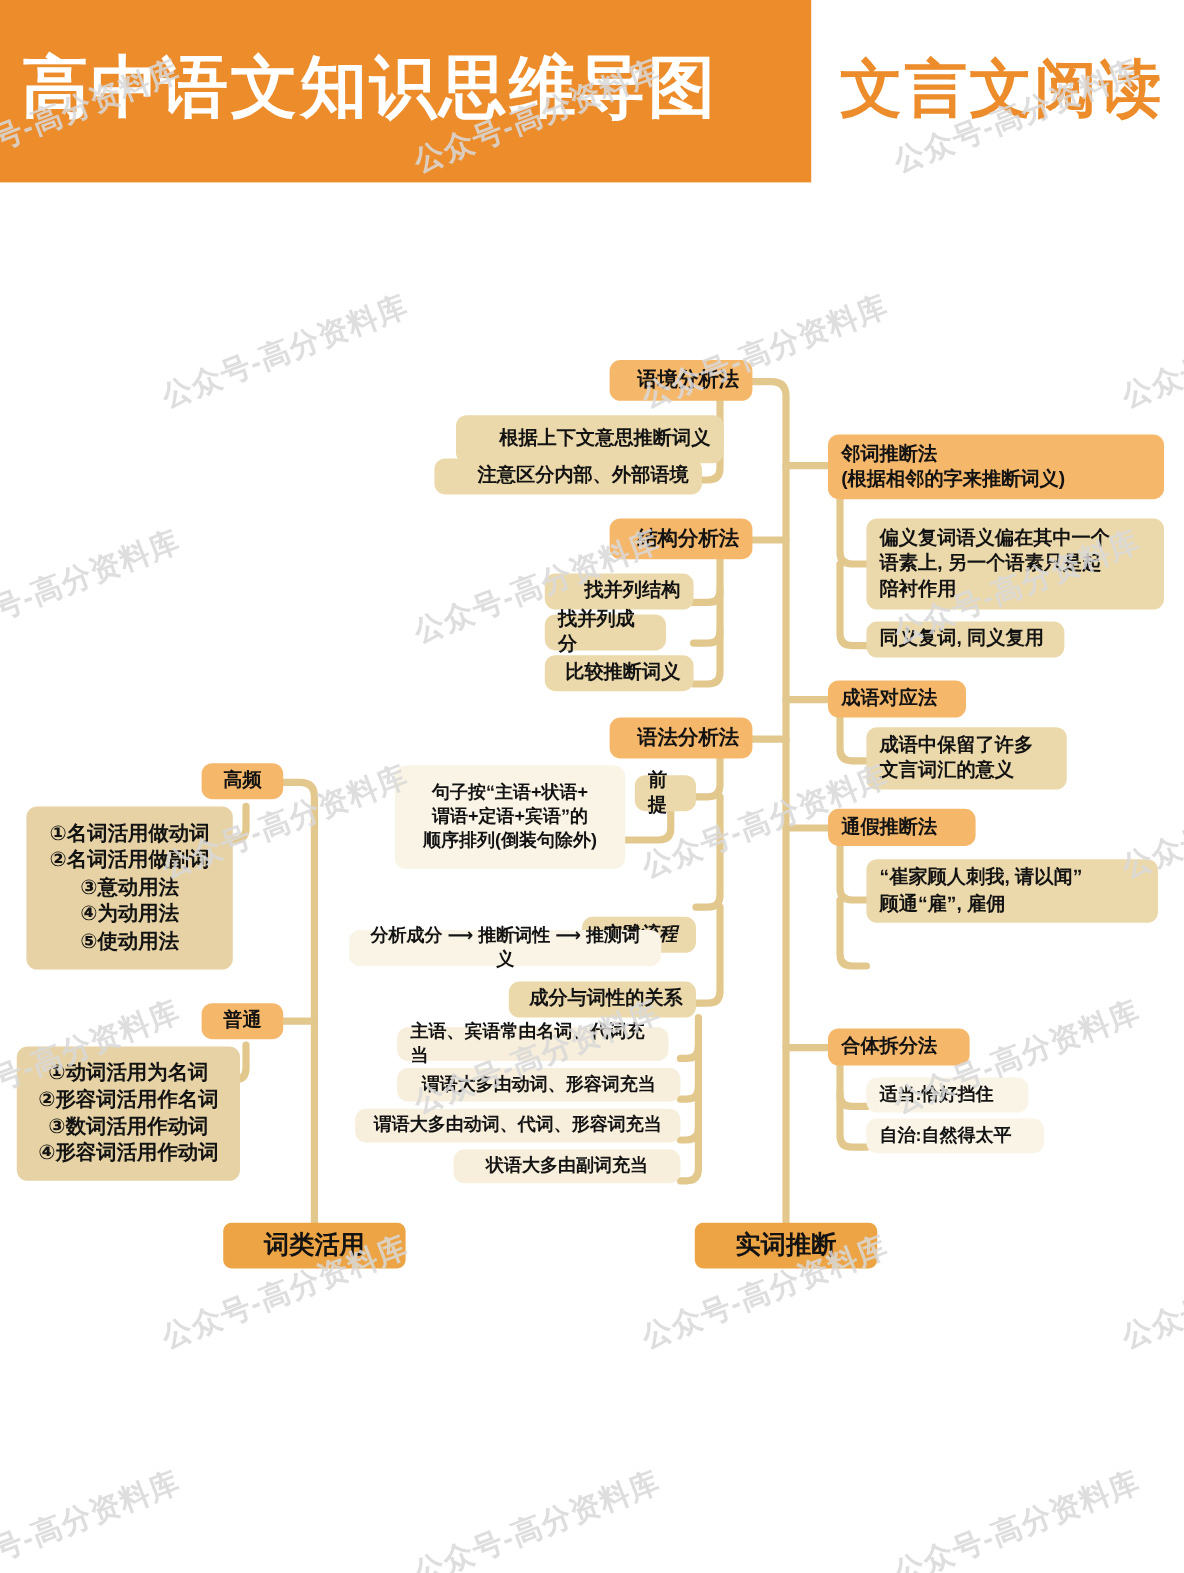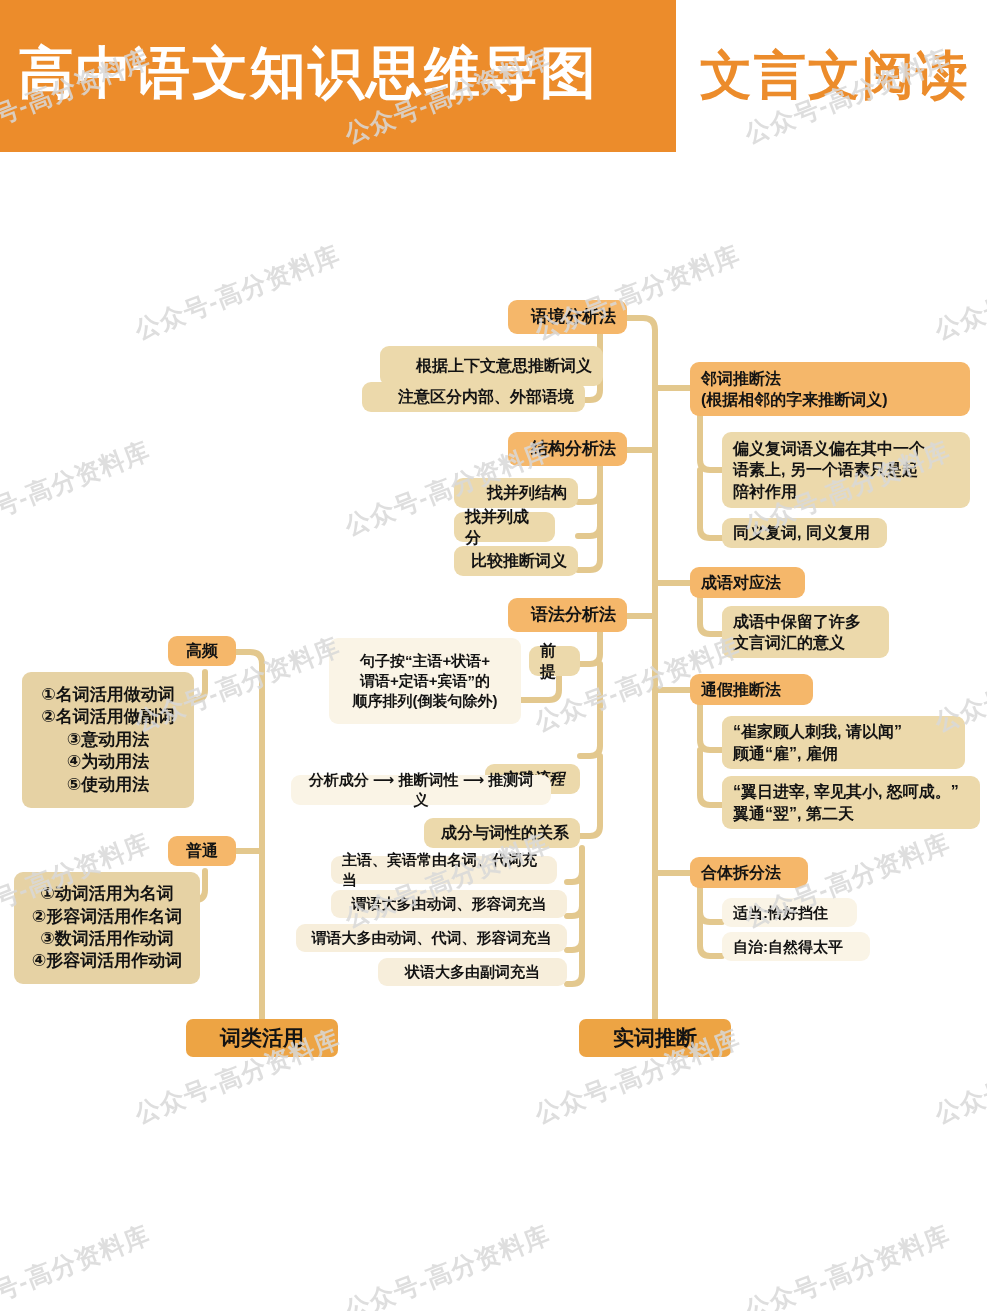--- a/index.html
+++ b/index.html
@@ -191,22 +191,20 @@
 陪衬作用</div>
     <div class="node n-l2l" style="left:722px;top:518px;width:165px;height:30px;">同义复词, 同义复用</div>
 
     <div class="node n-l1c" style="left:690px;top:567px;width:115px;height:31px;">成语对应法</div>
     <div class="node n-l2l" style="left:722px;top:606px;width:167px;height:52px;flex-direction:column;align-items:flex-start;justify-content:center;">成语中保留了许多
 文言词汇的意义</div>
 
     <div class="node n-l1c" style="left:690px;top:674px;width:123px;height:31px;">通假推断法</div>
     <div class="node n-l2l" style="left:722px;top:716px;width:243px;height:53px;flex-direction:column;align-items:flex-start;justify-content:center;">“崔家顾人刺我, 请以闻”
 顾通“雇”, 雇佣</div>
-    <div class="node n-l2l" style="left:722px;top:776px;width:258px;height:53px;flex-direction:column;align-items:flex-start;justify-content:center;">“翼日进宰, 宰见其小, 怒呵成。”
-翼通“翌”, 第二天</div>
 
     <div class="node n-l1c" style="left:690px;top:857px;width:118px;height:31px;">合体拆分法</div>
     <div class="node n-cream-l" style="left:722px;top:898px;width:135px;height:29px;">适当:恰好挡住</div>
     <div class="node n-cream-l" style="left:722px;top:932px;width:148px;height:29px;">自治:自然得太平</div>
 
   </div>
 
   <div id="watermark">
       <div class="wm" style="color: rgb(217, 217, 217); left: -60px; top: 120px;">公众号-高分资料库</div>
       <div class="wm" style="color: rgb(217, 217, 217); left: 340px; top: 120px;">公众号-高分资料库</div>

